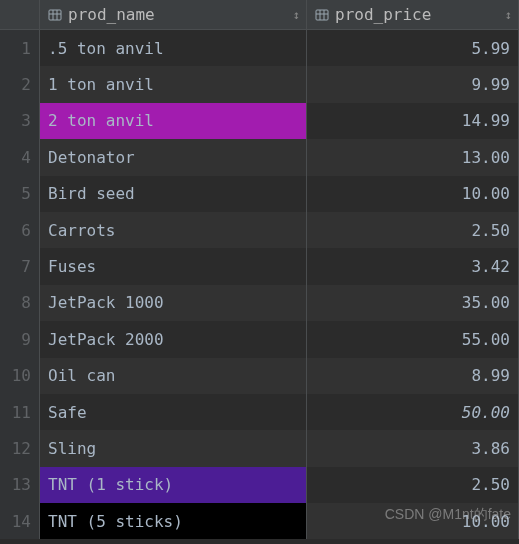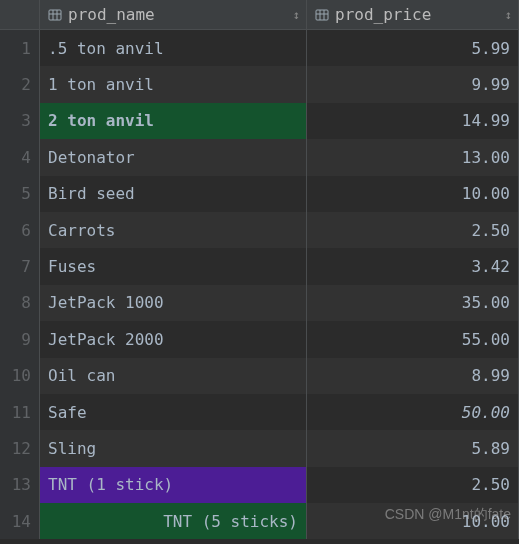--- a/index.html
+++ b/index.html
@@ -119,21 +119,21 @@
         <span>5.99</span>
       </div>
       <div class="gutter">2</div>
       <div class="cell row-even" style="background: rgb(50, 50, 50);">
         <span>1 ton anvil</span>
       </div>
       <div class="cell num" style="background: rgb(50, 50, 50);">
         <span>9.99</span>
       </div>
       <div class="gutter">3</div>
-      <div class="cell row-odd" style="background: #14532d; font-weight: bold;">
+      <div class="cell row-odd" style="background: #a21caf;">
         <span>2 ton anvil</span>
       </div>
       <div class="cell num" style="background: rgb(43, 43, 43);">
         <span>14.99</span>
       </div>
       <div class="gutter">4</div>
       <div class="cell row-even" style="background: rgb(50, 50, 50);">
         <span>Detonator</span>
       </div>
       <div class="cell num" style="background: rgb(50, 50, 50);">
@@ -186,31 +186,31 @@
         <span>Safe</span>
       </div>
       <div class="cell num" style="background: rgb(43, 43, 43); font-style: italic;">
         <span>50.00</span>
       </div>
       <div class="gutter">12</div>
       <div class="cell row-even" style="background: rgb(50, 50, 50);">
         <span>Sling</span>
       </div>
       <div class="cell num" style="background: rgb(50, 50, 50);">
-        <span>5.89</span>
+        <span>3.86</span>
       </div>
       <div class="gutter">13</div>
       <div class="cell row-odd" style="background: #4c1d95;">
         <span>TNT (1 stick)</span>
       </div>
       <div class="cell num" style="background: rgb(43, 43, 43);">
         <span>2.50</span>
       </div>
       <div class="gutter">14</div>
-      <div class="cell row-even" style="background: #14532d; justify-content: flex-end;">
+      <div class="cell row-even" style="background: #000000;">
         <span>TNT (5 sticks)</span>
       </div>
       <div class="cell num" style="background: rgb(50, 50, 50);">
         <span>10.00</span>
       </div>
     </div>
   </div>
 
 <div class="watermark">CSDN @M1nt的fate</div>
 

